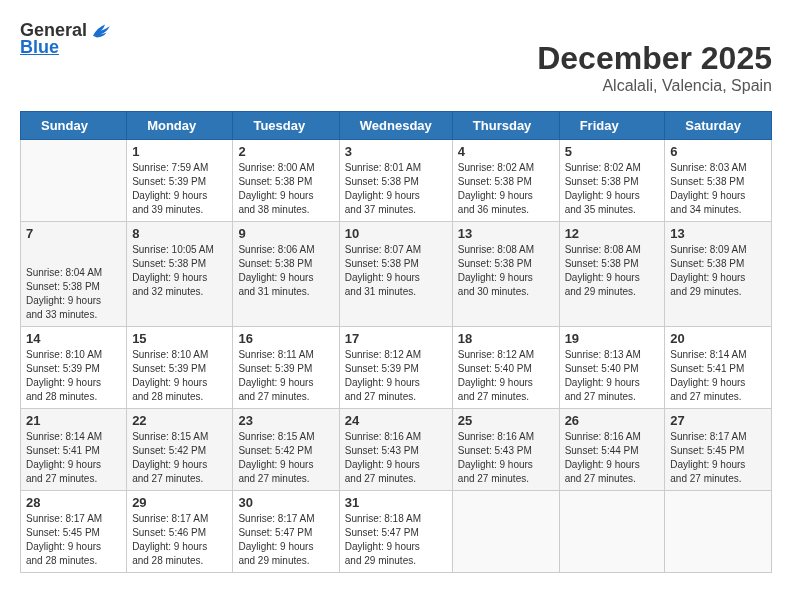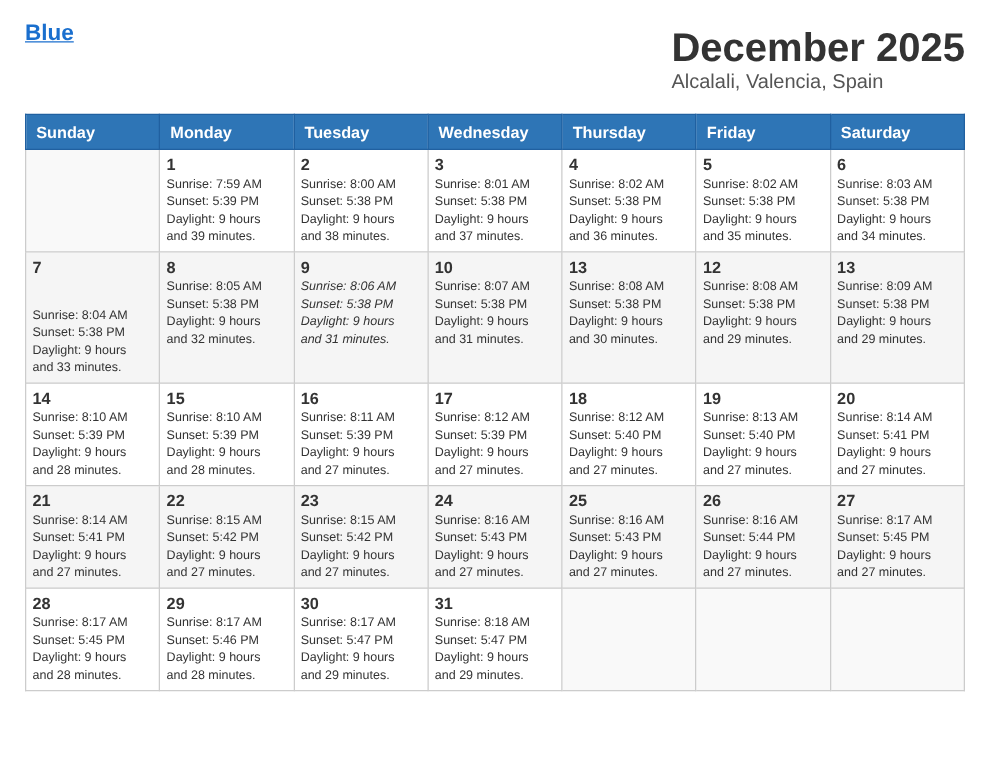--- a/index.html
+++ b/index.html
@@ -30,41 +30,43 @@
       font-weight: bold;
       color: #1a6fce;
     }
     .logo-icon {
       width: 24px;
       height: 20px;
       margin-left: 2px;
       margin-right: 0;
     }
     .title-block {
+      text-align: right;
+      margin-top: 20px;
     }
     .month-title {
       font-size: 32px;
       font-weight: bold;
       color: #333;
     }
     .location-title {
       font-size: 16px;
       color: #555;
     }
     .calendar {
       width: 100%;
       border-collapse: collapse;
       border: 1px solid #ccc;
     }
     .calendar th {
       background-color: #2e75b6;
       color: white;
       font-size: 13px;
       font-weight: bold;
-      padding: 6px 8px;
+      padding: 6px 20px;
       text-align: left;
       border: 1px solid #2060a0;
     }
     .calendar td {
       width: 14.28%;
       vertical-align: top;
       padding: 4px 5px;
       border: 1px solid #ccc;
       font-size: 10.5px;
       color: #333;
@@ -91,20 +93,26 @@
       line-height: 1.4;
       color: #333;
     }
   </style>
 </head>
 <body>
 
 <div class="header">
   <div class="logo">
     <div style="display:flex; flex-direction:column; align-items:flex-start;">
+      <div style="display:flex; align-items:center;">
+        <span class="logo-text-general">General</span>
+        <svg class="logo-icon" viewBox="0 0 30 24" xmlns="http://www.w3.org/2000/svg">
+          <path d="M5 18 Q10 8 20 4 Q18 10 14 12 Q20 10 26 6 Q22 14 14 16 Q18 16 22 14 Q18 20 10 20 Z" fill="#1a6fce"></path>
+        </svg>
+      </div>
       <span class="logo-text-blue" style="margin-top:-4px;text-decoration:underline;">Blue</span>
     </div>
   </div>
   <div class="title-block">
     <div class="month-title">December 2025</div>
     <div class="location-title">Alcalali, Valencia, Spain</div>
   </div>
 </div>
 
 <table class="calendar">
@@ -168,28 +176,28 @@
       <tr>
         <td>
           <span class="day-number">7</span>
           <div class="day-info" style="white-space: pre-line; margin-top: 25px;">Sunrise: 8:04 AM
 Sunset: 5:38 PM
 Daylight: 9 hours
 and 33 minutes.</div>
         </td>
         <td>
           <span class="day-number">8</span>
-          <div class="day-info" style="white-space: pre-line;">Sunrise: 8:05 AM
+          <div class="day-info" style="white-space: pre-line;">Sunrise: 10:05 AM
 Sunset: 5:38 PM
 Daylight: 9 hours
 and 32 minutes.</div>
         </td>
         <td>
           <span class="day-number">9</span>
-          <div class="day-info" style="white-space: pre-line; font-style: italic;">Sunrise: 8:06 AM
+          <div class="day-info" style="white-space: pre-line;">Sunrise: 8:06 AM
 Sunset: 5:38 PM
 Daylight: 9 hours
 and 31 minutes.</div>
         </td>
         <td>
           <span class="day-number">10</span>
           <div class="day-info" style="white-space: pre-line;">Sunrise: 8:07 AM
 Sunset: 5:38 PM
 Daylight: 9 hours
 and 31 minutes.</div>

